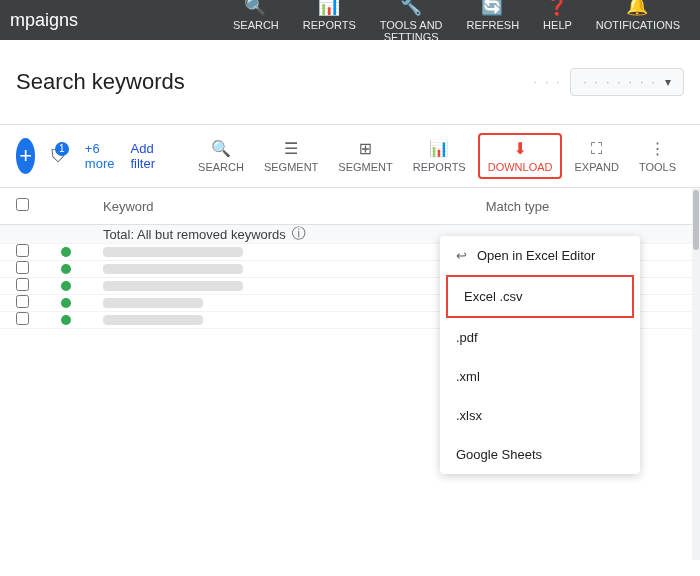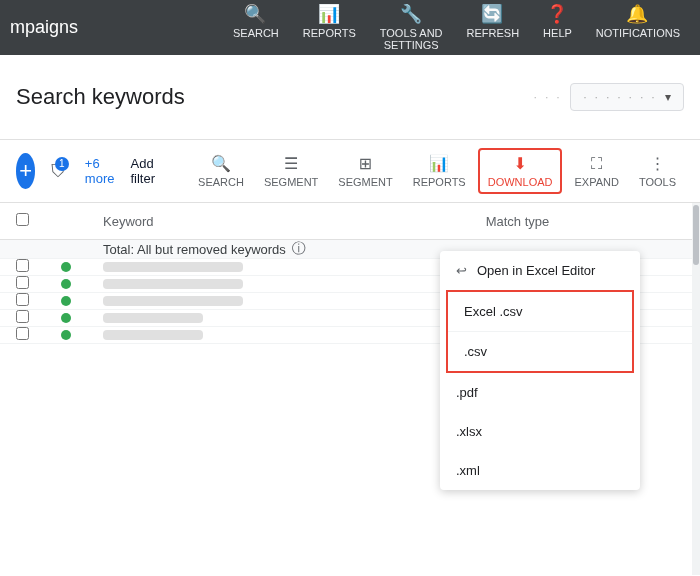--- a/index.html
+++ b/index.html
@@ -4,21 +4,21 @@
   <style>
     * { box-sizing: border-box; margin: 0; padding: 0; }
     body { font-family: Arial, sans-serif; font-size: 13px; background: #fff; width: 700px; height: 576px; overflow: hidden; }
 
     
     .top-nav {
       background: #3c4043;
       display: flex;
       align-items: center;
       padding: 0 10px;
-      height: 55px;
+      height: 40px;
       color: #fff;
     }
     .top-nav .app-title {
       color: #fff;
       font-size: 18px;
       font-weight: 400;
       margin-right: auto;
     }
     .nav-items {
       display: flex;
@@ -285,21 +285,21 @@
     </div>
   </div>
 
   <div class="toolbar">
     <button class="add-btn">+</button>
     <div class="filter-btn" style="position:relative; margin-right:4px;">
       <span style="font-size:18px; color:#5f6368;">⛉</span>
       <span class="filter-badge">1</span>
     </div>
     <span style="color:#1a73e8; font-size:13px; cursor:pointer;">+6 more</span>
-    <span style="color:#0f172a; font-size:13px; cursor:pointer; ">
+    <span style="color:#1d4ed8; font-size:13px; cursor:pointer; ">
       <span></span>
       <span>Add filter</span>
     </span>
 
     <div class="toolbar-spacer"></div>
 
     <div class="toolbar-actions">
       <button class="tool-btn">
         <span class="tool-icon">🔍</span>
         <span>SEARCH</span>
@@ -395,29 +395,29 @@
 
     <div class="dropdown-menu">
       <div class="dropdown-item">
         <span style="color:#5f6368;">↩</span>
         <span>Open in Excel Editor</span>
       </div>
       <div style="border: 2px solid #ea4335; margin: 0 6px; border-radius: 0;">
         <div class="dropdown-item">
           <span>Excel .csv</span>
         </div>
-        <div class="dropdown-item" style="border-top:1px solid #f1f3f4;">
-          <span>.csv</span>
-        </div>
       </div>
       <div class="dropdown-item">
         <span>.pdf</span>
       </div>
       <div class="dropdown-item">
+        <span>.xml</span>
+      </div>
+      <div class="dropdown-item">
         <span>.xlsx</span>
       </div>
       <div class="dropdown-item">
-        <span>.xml</span>
+        <span>Google Sheets</span>
       </div>
     </div>
 
   </div>
 </div>
 
 </body></html>

